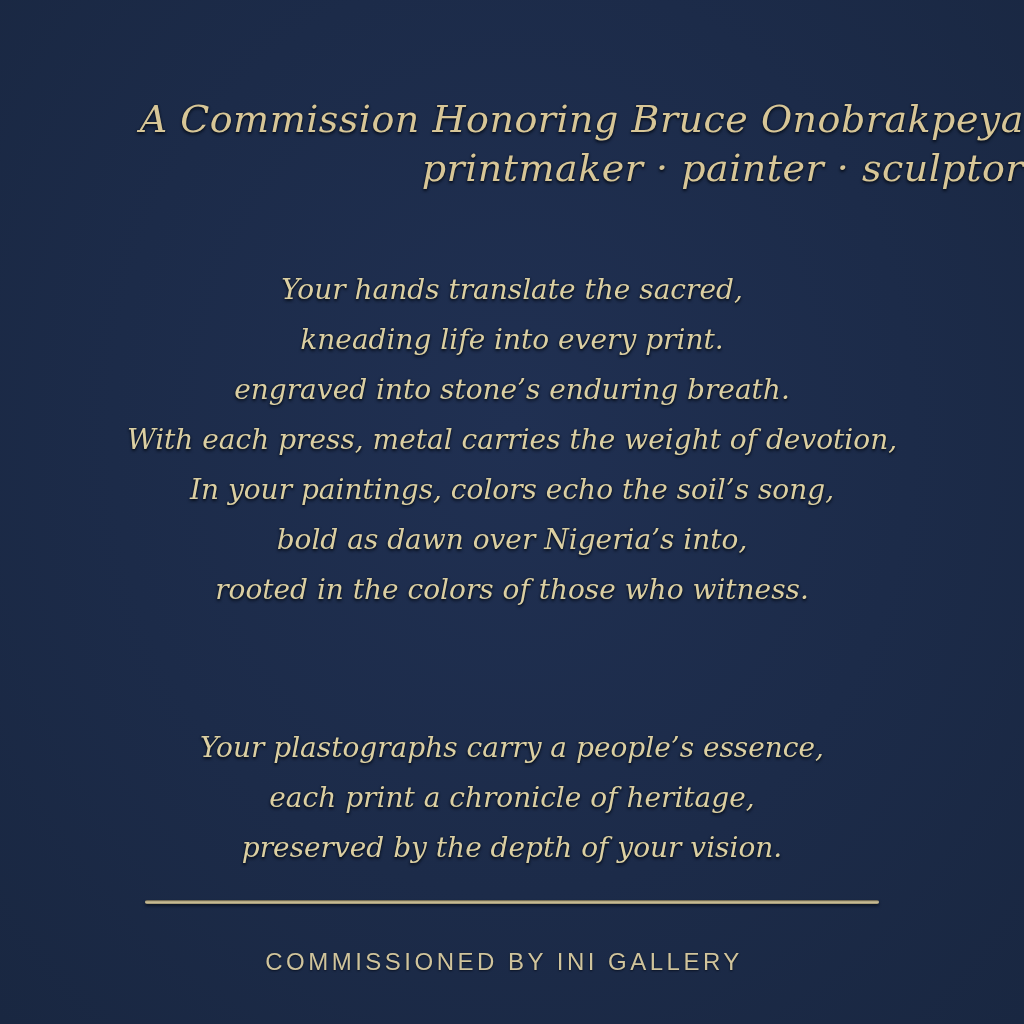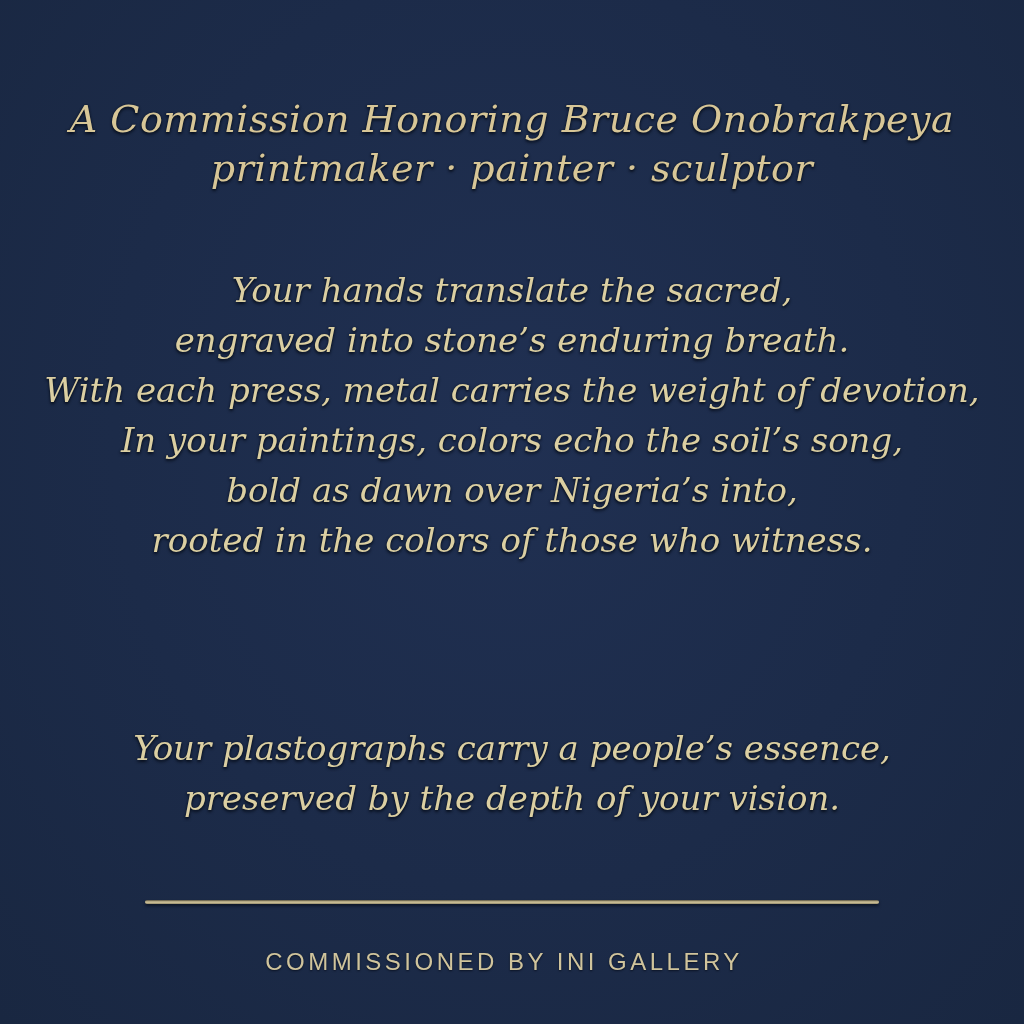--- a/index.html
+++ b/index.html
@@ -19,32 +19,32 @@
   .serif-italic {
     font-family: "DejaVu Serif", "Liberation Serif", serif;
     font-style: italic;
     text-shadow: 0 2px 3px rgba(4, 9, 20, 0.85), 0 0 2px rgba(4, 9, 20, 0.5);
   }
   .title-block {
     position: absolute;
     top: 95px;
     left: 0;
     right: 0;
-    text-align: center;
+    text-align: right;
     font-size: 38px;
     line-height: 49px;
     color: var(--title-color, #d7c697);
     letter-spacing: 0.5px;
   }
   .stanza {
     position: absolute;
     left: 0;
     right: 0;
     text-align: center;
-    font-size: 34px;
+    font-size: 28px;
     line-height: 50px;
     color: var(--poem-color, #dbcfa2);
   }
   .stanza-1 { top: 265px; }
   .stanza-2 { top: 723px; font-style: italic; }
   .divider {
     position: absolute;
     top: 900px;
     left: 145px;
     width: 734px;
@@ -76,29 +76,31 @@
 
 <div class="canvas">
 
   <header class="title-block serif-italic">
     <div>A Commission Honoring Bruce Onobrakpeya</div>
     <div>printmaker · painter · sculptor</div>
   </header>
 
   <section class="stanza stanza-1 serif-italic">
     <div class="poem-line">Your hands translate the sacred,</div>
+    <div class="poem-line">kneading life into every print.</div>
     <div class="poem-line">engraved into stone’s enduring breath.</div>
     <div class="poem-line">With each press, metal carries the weight of devotion,</div>
     <div class="poem-line">In your paintings, colors echo the soil’s song,</div>
     <div class="poem-line">bold as dawn over Nigeria’s into,</div>
     <div class="poem-line">rooted in the colors of those who witness.</div>
   </section>
 
   <section class="stanza stanza-2 serif-italic">
     <div class="poem-line">Your plastographs carry a people’s essence,</div>
+    <div class="poem-line">each print a chronicle of heritage,</div>
     <div class="poem-line">preserved by the depth of your vision.</div>
   </section>
 
   <div class="divider"></div>
 
   <footer class="credit">COMMISSIONED BY INI GALLERY</footer>
 
 </div>
 
 </body></html>

